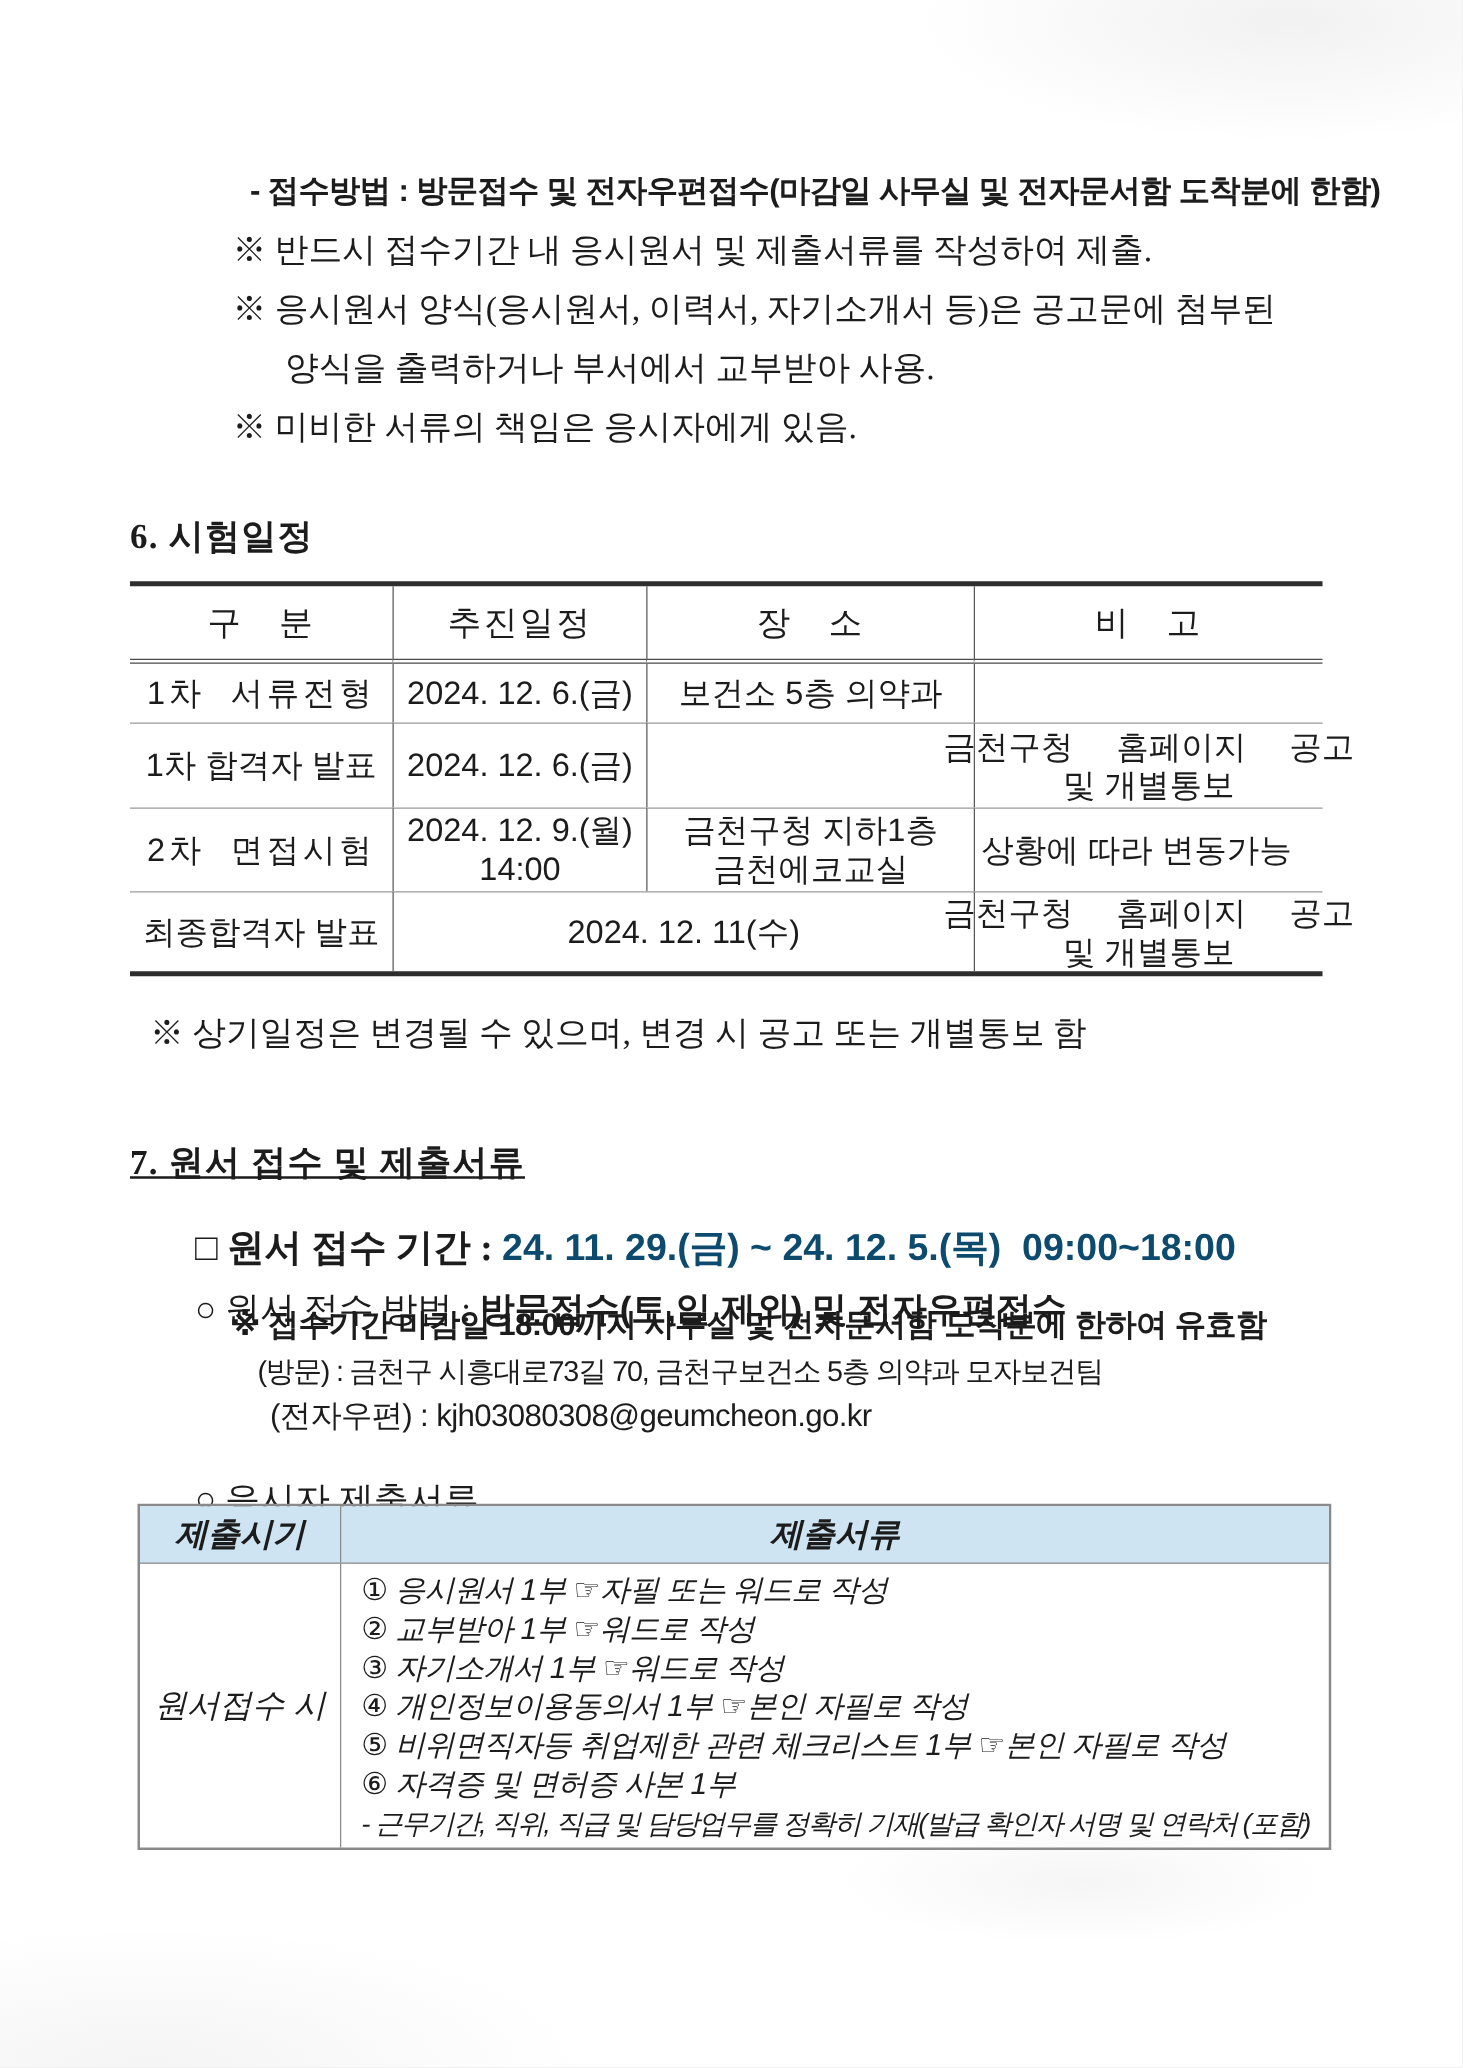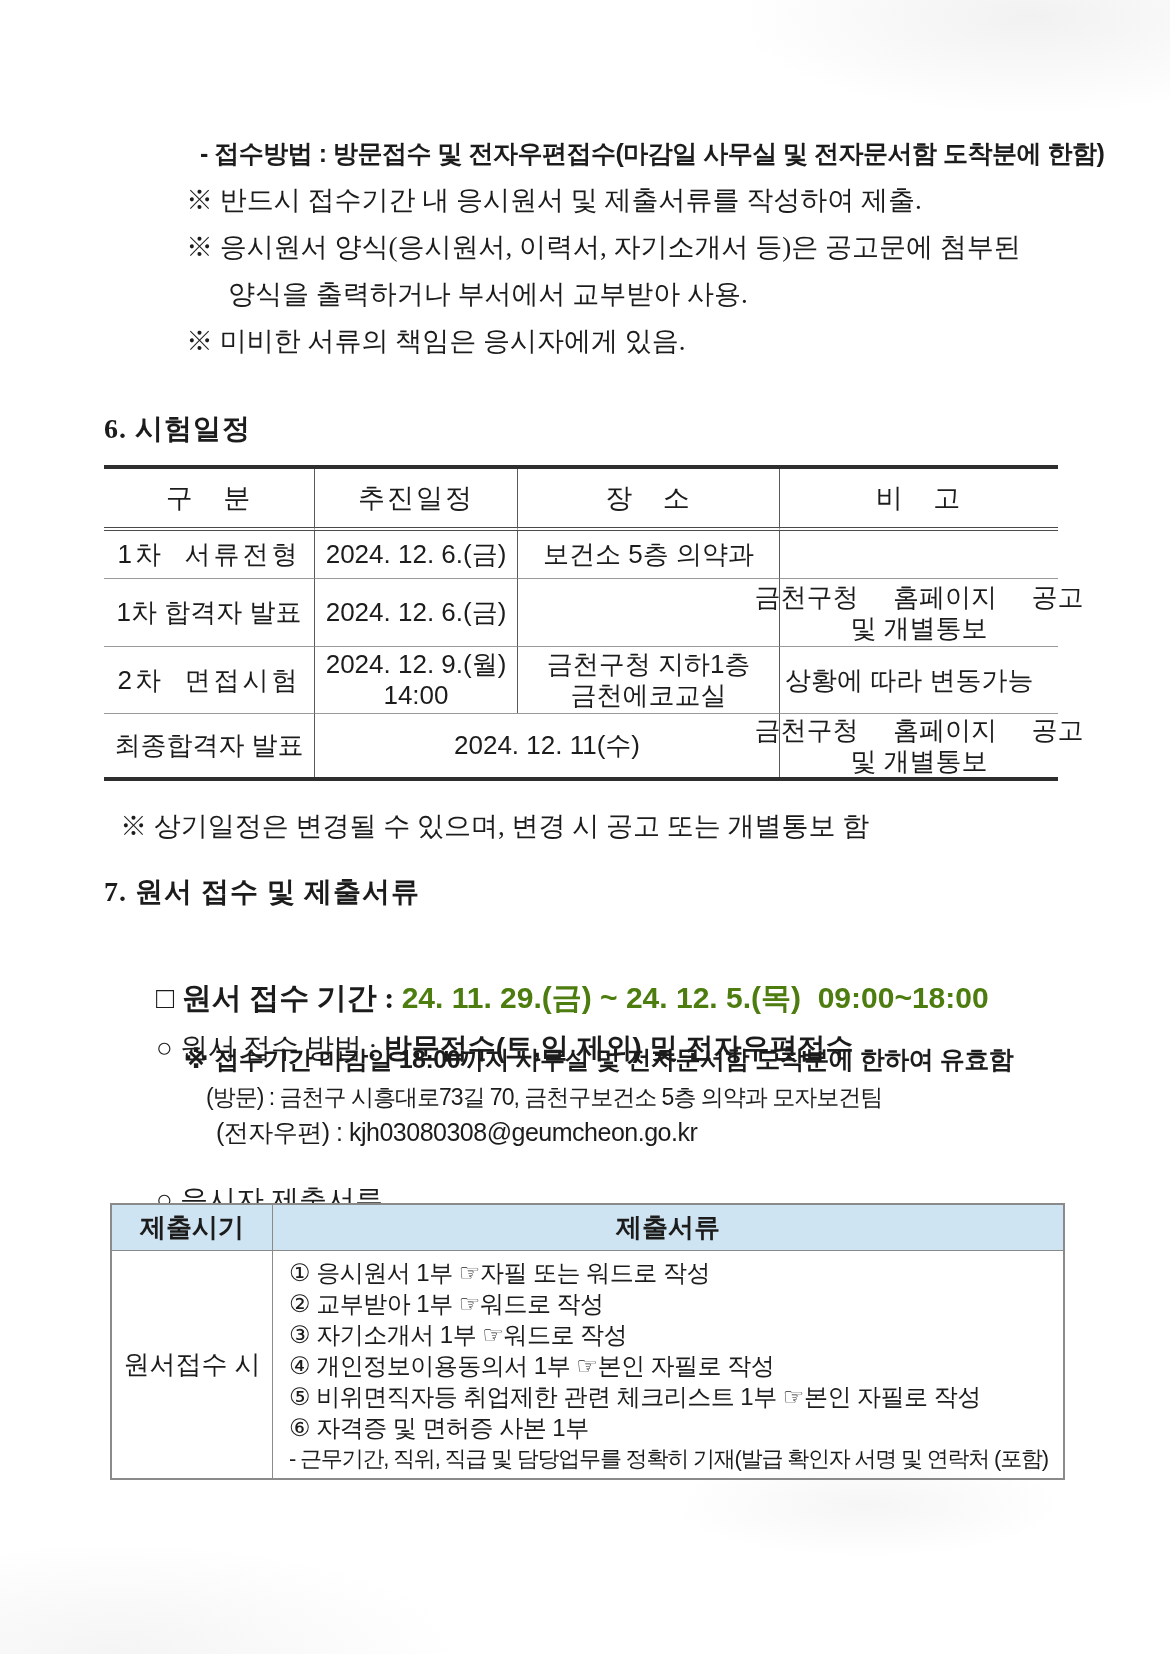--- a/index.html
+++ b/index.html
@@ -46,32 +46,32 @@
   .t1 .r4{height:64px;}
   .t1 .cat{letter-spacing:3px;}
   .t1 .two{line-height:31px;}
   .t1 .wide{word-spacing:10px;}
   .t1 .leftcell{align-items:flex-start;text-align:left;padding-left:5px;}
   .t1 .span23{grid-column:2/4;}
 
   .note6{left:120px;top:808px;font-size:27px;white-space:pre;}
 
   
-  .sec7-heading{left:104px;top:873px;}
+  .sec7-heading{left:104px;top:911px;text-decoration:underline;}
   .line-period{left:126px;top:944px;font-size:30px;font-weight:700;white-space:pre;}
-  .line-period .blue{color:#4d7c0f;}
+  .line-period .blue{color:#0c4a6e;}
   .line-method{left:128px;top:997px;font-size:28px;white-space:pre;}
   .line-method .bold{font-weight:700;font-family:"Liberation Sans","DejaVu Sans",sans-serif;}
   .line-valid{left:184px;top:1043px;font-size:25px;font-weight:700;white-space:pre;letter-spacing:-0.5px;}
   .line-visit{left:206px;top:1082px;font-size:23px;white-space:pre;letter-spacing:-1px;}
   .line-email{left:216px;top:1116px;font-size:25px;white-space:pre;letter-spacing:-0.5px;}
   .line-docs{left:128px;top:1149px;font-size:28px;white-space:pre;}
 
   
-  .t2{left:110px;top:1203px;width:955px;border:2px solid #8a8a8a;box-sizing:border-box;font-size:26px;}
+  .t2{left:110px;top:1203px;width:955px;border:2px solid #8a8a8a;box-sizing:border-box;font-size:26px;font-style:italic;}
   .t2 .hrow{display:grid;grid-template-columns:160px 1fr;height:45px;
             background:#cfe4f2;border-bottom:1px solid #8a8a8a;}
   .t2 .hcell{display:flex;align-items:center;justify-content:center;font-weight:700;}
   .t2 .brow{display:grid;grid-template-columns:160px 1fr;}
   .t2 .cleft{display:flex;align-items:center;justify-content:center;white-space:pre;}
   .t2 .cright{border-left:1px solid #8a8a8a;padding:6px 10px 4px 16px;box-sizing:border-box;}
   .t2 .item{font-size:24px;line-height:31px;white-space:pre;letter-spacing:-0.5px;}
   .t2 .foot{font-size:22px;line-height:31px;white-space:pre;letter-spacing:-1.2px;}
 </style>
 </head>

